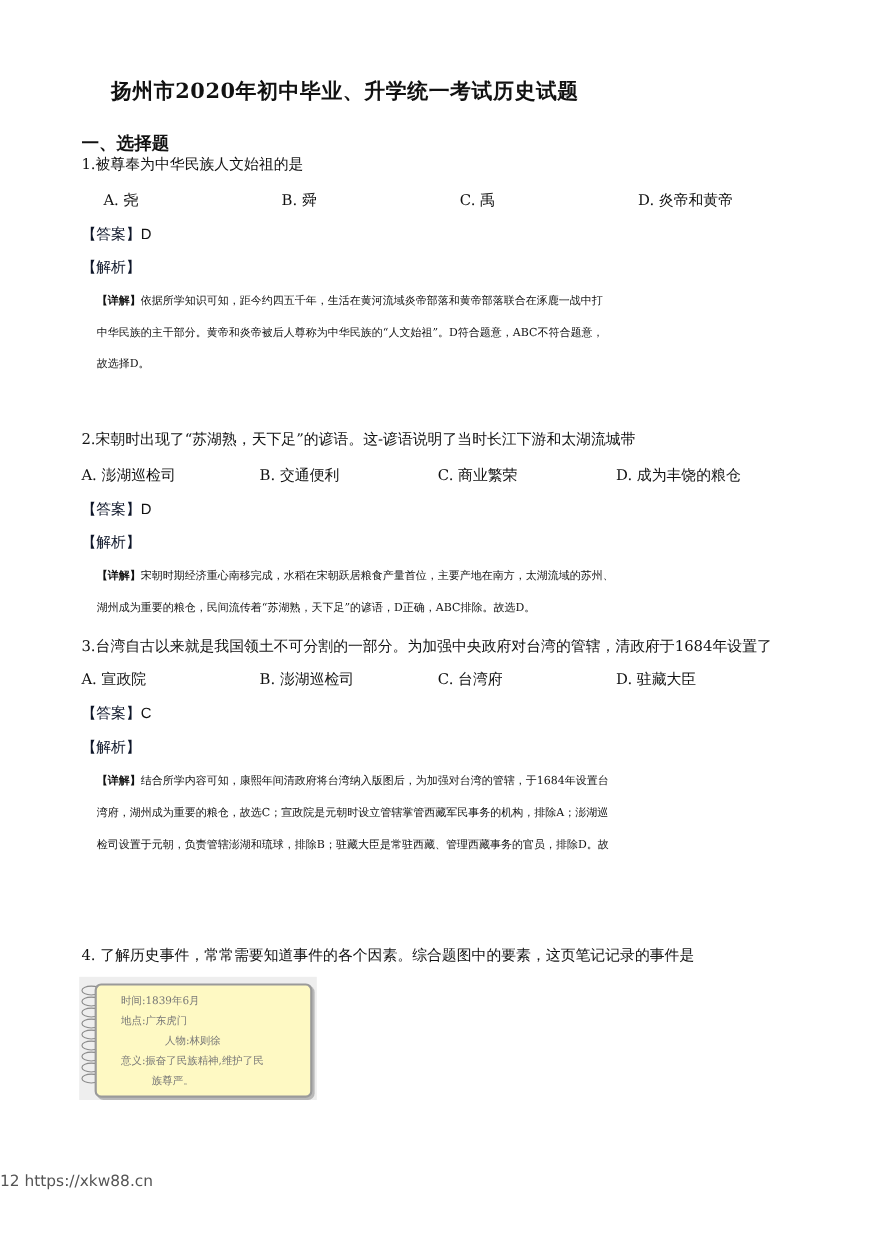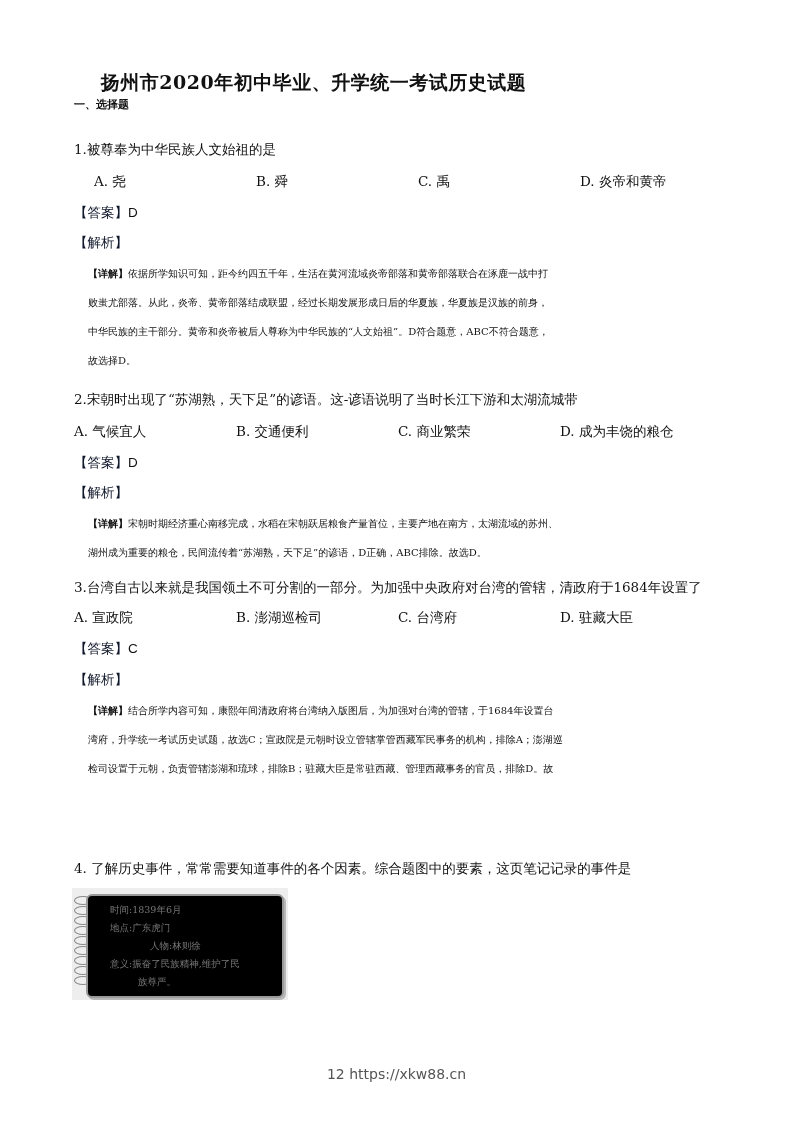--- a/index.html
+++ b/index.html
@@ -21,22 +21,22 @@
       left: 0;
       width: 627px;
       text-align: center;
       font-size: 19px;
       font-weight: bold;
       letter-spacing: 0.5px;
     }
     .section-title {
       position: absolute;
       left: 74px;
-      top: 97px;
-      font-size: 11px;
+      top: 120px;
+      font-size: 16px;
       font-weight: bold;
     }
     .line {
       position: absolute;
       left: 74px;
       font-size: 13.5px;
       white-space: nowrap;
     }
     .para {
       position: absolute;
@@ -79,21 +79,21 @@
       width: 216px;
       height: 112px;
       background: #eeeeee;
     }
     .note-inner {
       position: absolute;
       left: 14px;
       top: 6px;
       width: 194px;
       height: 100px;
-      background: #000000;
+      background: #fef9c3;
       border: 2px solid #9a9a9a;
       border-radius: 6px;
       box-shadow: 2px 2px 0 #b8b8b8;
     }
     .spiral {
       position: absolute;
       left: 2px;
       top: 8px;
       width: 22px;
       height: 96px;
@@ -112,21 +112,20 @@
       font-size: 9.5px;
       color: #777777;
       white-space: nowrap;
       font-family: "DejaVu Serif", serif;
     }
     .footer {
       position: absolute;
       top: 1066px;
       left: 0;
       width: 793px;
-      text-align: center;
       font-family: "DejaVu Sans", "Liberation Sans", sans-serif;
       font-size: 14px;
       color: #555555;
     }
   </style>
 </head>
 <body>
 
 <div class="page-title">扬州市2020年初中毕业、升学统一考试历史试题</div>
 <div class="section-title">一、选择题</div>
@@ -137,28 +136,27 @@
   <span class="opt b">B.  舜</span>
   <span class="opt c">C.  禹</span>
   <span class="opt d">D.  炎帝和黄帝</span>
 </div>
 <div class="line" style="top:204px;">
   <span class="tag">【答案】</span><span class="ans-val">D</span>
 </div>
 <div class="line tag" style="top:234px;">【解析】</div>
 <div class="para" style="top:259px;">
   <div><span class="tag-detail">【详解】</span><span>依据所学知识可知，距今约四五千年，生活在黄河流域炎帝部落和黄帝部落联合在涿鹿一战中打</span></div>
-  <div>败蚩尤部落。从此，炎帝、黄帝部落结成联盟，经过长期发展形成日后的华夏族，华夏族是汉族的前身，</div>
   <div>中华民族的主干部分。黄帝和炎帝被后人尊称为中华民族的“人文始祖”。D符合题意，ABC不符合题意，</div>
   <div>故选择D。</div>
 </div>
 
 <div class="line" style="top:391px;">2.宋朝时出现了“苏湖熟，天下足”的谚语。这-谚语说明了当时长江下游和太湖流城带</div>
 <div class="options" style="top:423px;">
-  <span class="opt a">A.  气候宜人</span>
+  <span class="opt a">A.  澎湖巡检司</span>
   <span class="opt b">B.  交通便利</span>
   <span class="opt c">C.  商业繁荣</span>
   <span class="opt d">D.  成为丰饶的粮仓</span>
 </div>
 <div class="line" style="top:454px;">
   <span class="tag">【答案】</span><span class="ans-val">D</span>
 </div>
 <div class="line tag" style="top:484px;">【解析】</div>
 <div class="para" style="top:509px;">
   <div><span class="tag-detail">【详解】</span><span>宋朝时期经济重心南移完成，水稻在宋朝跃居粮食产量首位，主要产地在南方，太湖流域的苏州、</span></div>
@@ -171,21 +169,21 @@
   <span class="opt b">B.  澎湖巡检司</span>
   <span class="opt c">C.  台湾府</span>
   <span class="opt d">D.  驻藏大臣</span>
 </div>
 <div class="line" style="top:640px;">
   <span class="tag">【答案】</span><span class="ans-val">C</span>
 </div>
 <div class="line tag" style="top:671px;">【解析】</div>
 <div class="para" style="top:696px;">
   <div><span class="tag-detail">【详解】</span><span>结合所学内容可知，康熙年间清政府将台湾纳入版图后，为加强对台湾的管辖，于1684年设置台</span></div>
-  <div>湾府，升学统一考试历史试题，故选C；宣政院是元朝时设立管辖掌管西藏军民事务的机构，排除A；澎湖巡</div>
+  <div>湾府，湖州成为重要的粮仓，故选C；宣政院是元朝时设立管辖掌管西藏军民事务的机构，排除A；澎湖巡</div>
   <div>检司设置于元朝，负责管辖澎湖和琉球，排除B；驻藏大臣是常驻西藏、管理西藏事务的官员，排除D。故</div>
 </div>
 
 <div class="line" style="top:860px;">4. 了解历史事件，常常需要知道事件的各个因素。综合题图中的要素，这页笔记记录的事件是</div>
 
 <div class="note-card">
   <div class="spiral">
     <div class="ring"></div>
       <div class="ring"></div>
       <div class="ring"></div>

